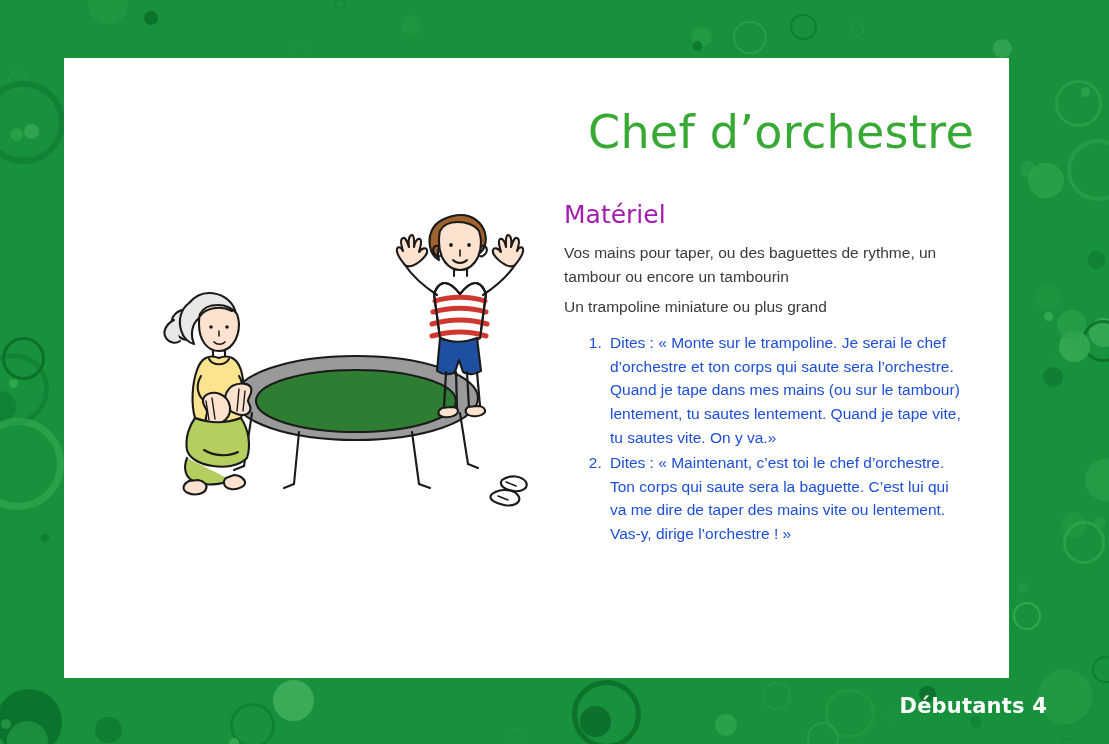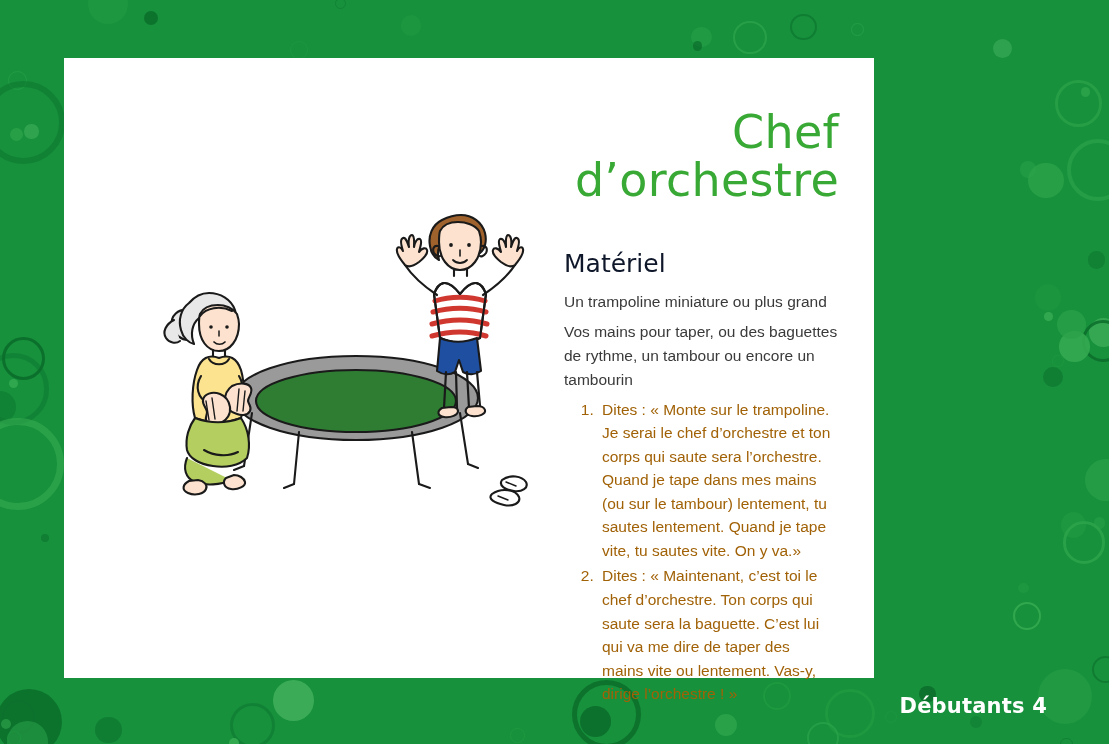--- a/index.html
+++ b/index.html
@@ -26,21 +26,21 @@
   #bg-bubbles .bub {
     position: absolute;
     border-radius: 50%;
   }
 
   
   #card {
     position: absolute;
     left: 64px;
     top: 58px;
-    width: 810px;
+    width: 945px;
     height: 620px;
     background: #ffffff;
     box-sizing: border-box;
     display: flex;
   }
 
   
   #illustration-col {
     width: 470px;
     position: relative;
@@ -65,38 +65,38 @@
     color: #39a935;
     font-size: 46px;
     line-height: 1.05;
     font-weight: normal;
     text-align: right;
     margin: 20px 0 0 0;
     letter-spacing: 0.3px;
     font-family: "DejaVu Sans", sans-serif;
   }
   .section-heading {
-    color: #0f172a;
+    color: #a21caf;
     font-size: 25px;
     font-weight: normal;
     margin: 34px 0 12px 0;
     font-family: "DejaVu Sans", sans-serif;
   }
   #materiel-heading { margin-top: 44px; }
   .body-line {
     color: #3a3a3a;
     font-size: 15.5px;
     line-height: 1.55;
     margin: 0 0 6px 0;
     max-width: 430px;
   }
   #consignes-list {
-    margin: 4px;
+    margin: 12px;
     padding-left: 30px;
-    color: #a16207;
+    color: #1d4ed8;
     font-size: 15.5px;
     line-height: 1.52;
   }
   #consignes-list li {
     margin-bottom: 2px;
     padding-left: 4px;
     max-width: 412px;
   }
 
   
@@ -283,22 +283,22 @@
           <path d="M132 280 c-4 4 -2 10 5 11 c7 1 15 -3 14 -7 c-1 -4 -6 -7 -11 -7 z" fill="#fde3cf" stroke="#1a1a1a"></path>
         </g>
       </svg>
     </div>
   </div>
 
   <div id="text-col">
     <h1 id="doc-title">Chef d’orchestre</h1>
 
     <h2 id="materiel-heading" class="section-heading">Matériel</h2>
+    <p class="body-line">Vos mains pour taper, ou des baguettes de rythme, un tambour ou encore un tambourin</p>
     <p class="body-line">Un trampoline miniature ou plus grand</p>
-    <p class="body-line">Vos mains pour taper, ou des baguettes de rythme, un tambour ou encore un tambourin</p>
 
     <ol id="consignes-list">
       <li>Dites : « Monte sur le trampoline. Je serai le chef d’orchestre et ton corps qui saute sera l’orchestre. Quand je tape dans mes mains (ou sur le tambour) lentement, tu sautes lentement. Quand je tape vite, tu sautes vite. On y va.»</li>
       <li>Dites : « Maintenant, c’est toi le chef d’orchestre. Ton corps qui saute sera la baguette. C’est lui qui va me dire de taper des mains vite ou lentement. Vas-y, dirige l’orchestre ! »</li>
     </ol>
   </div>
 </div>
 
 <div id="footer-label">Débutants 4</div>
 

